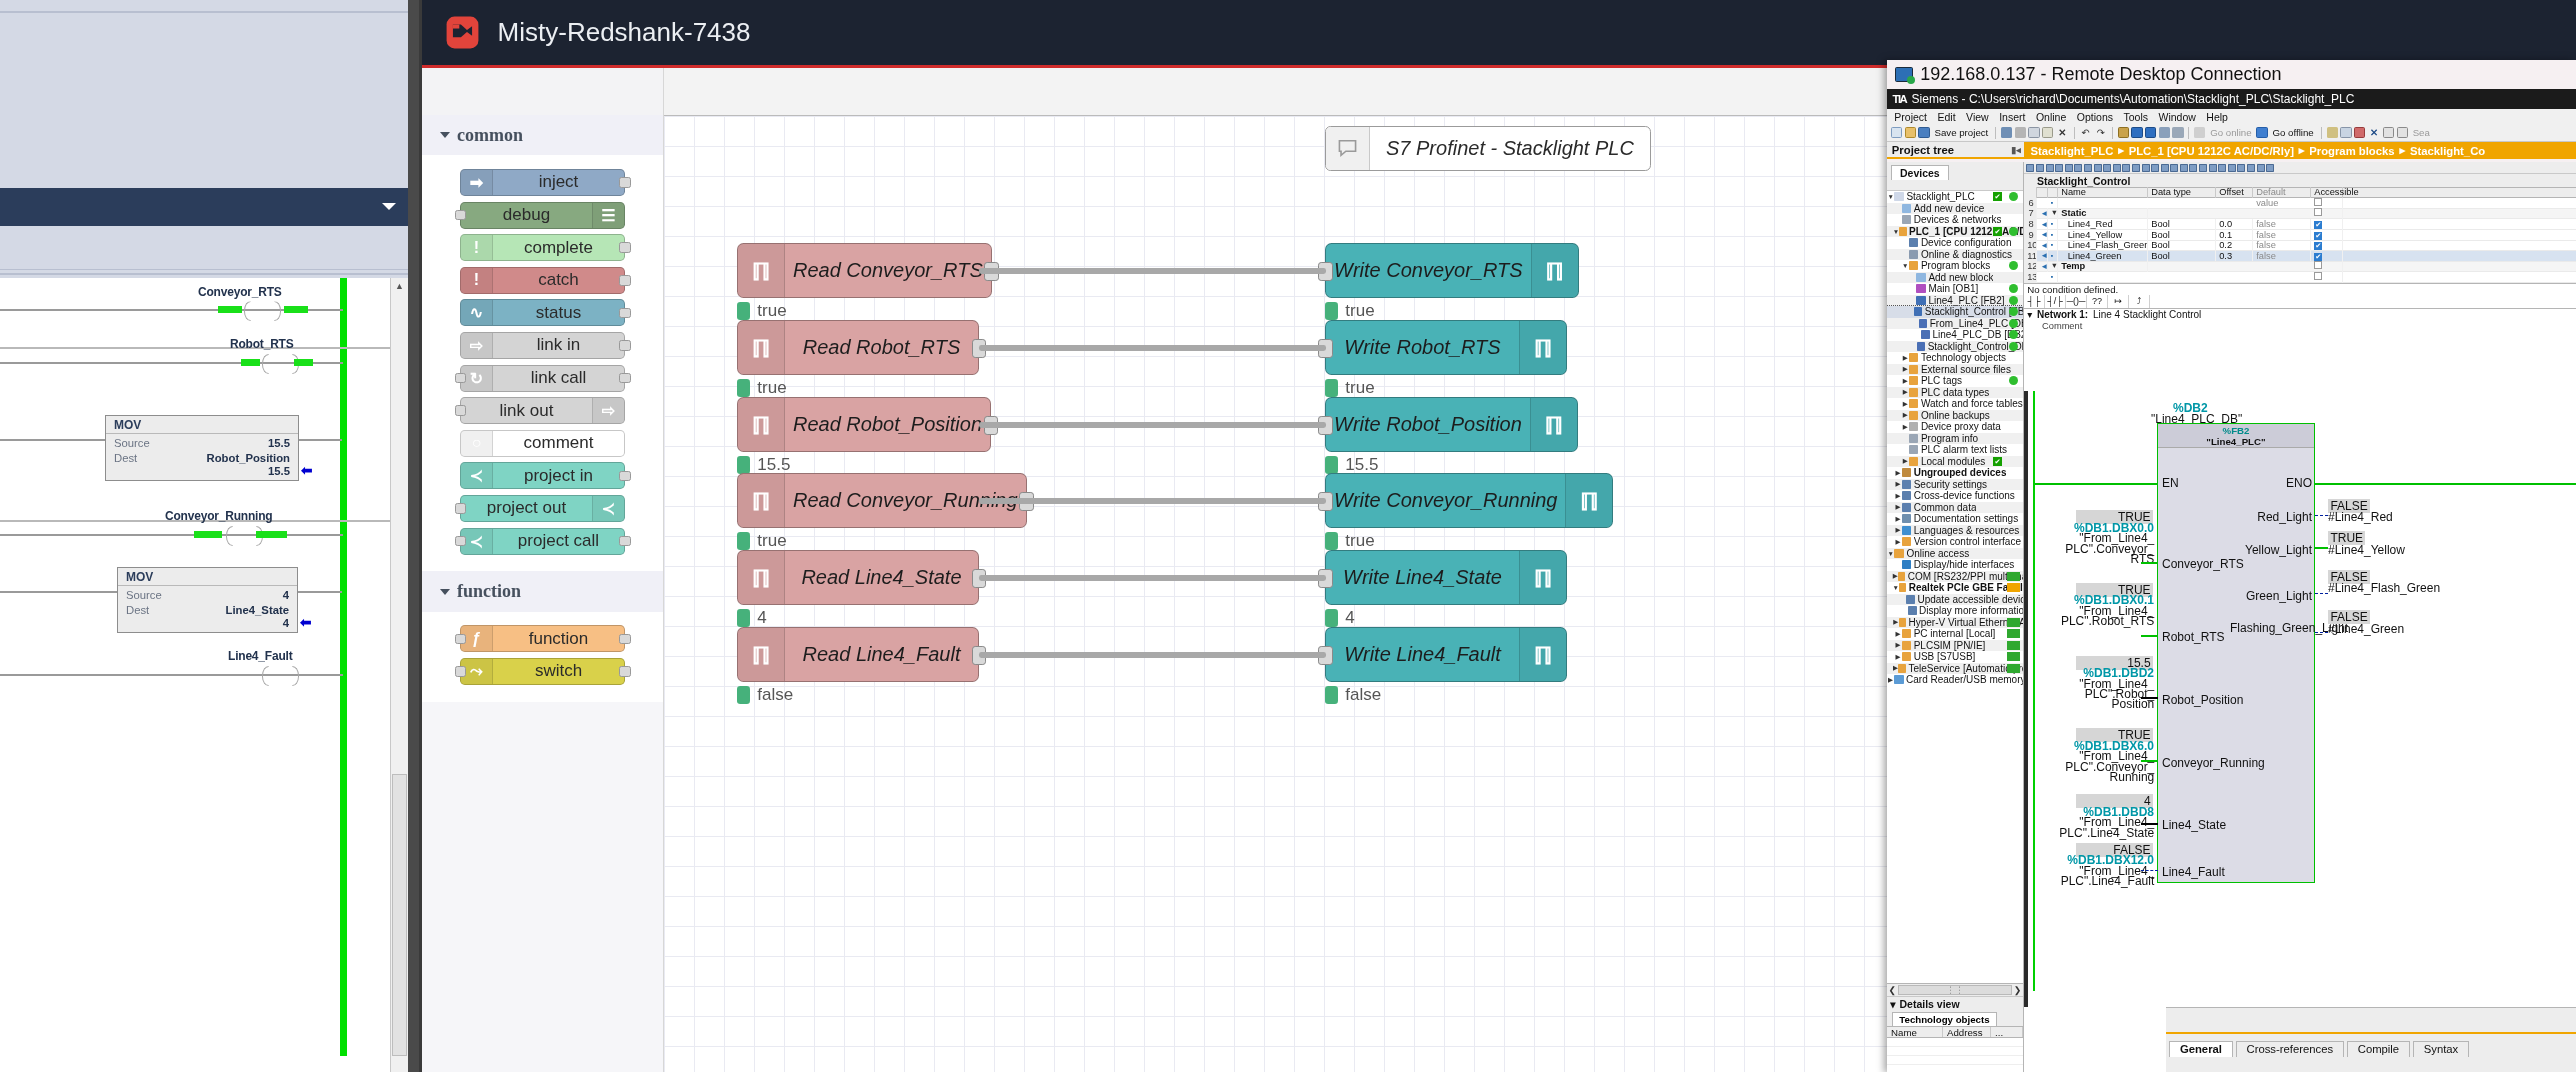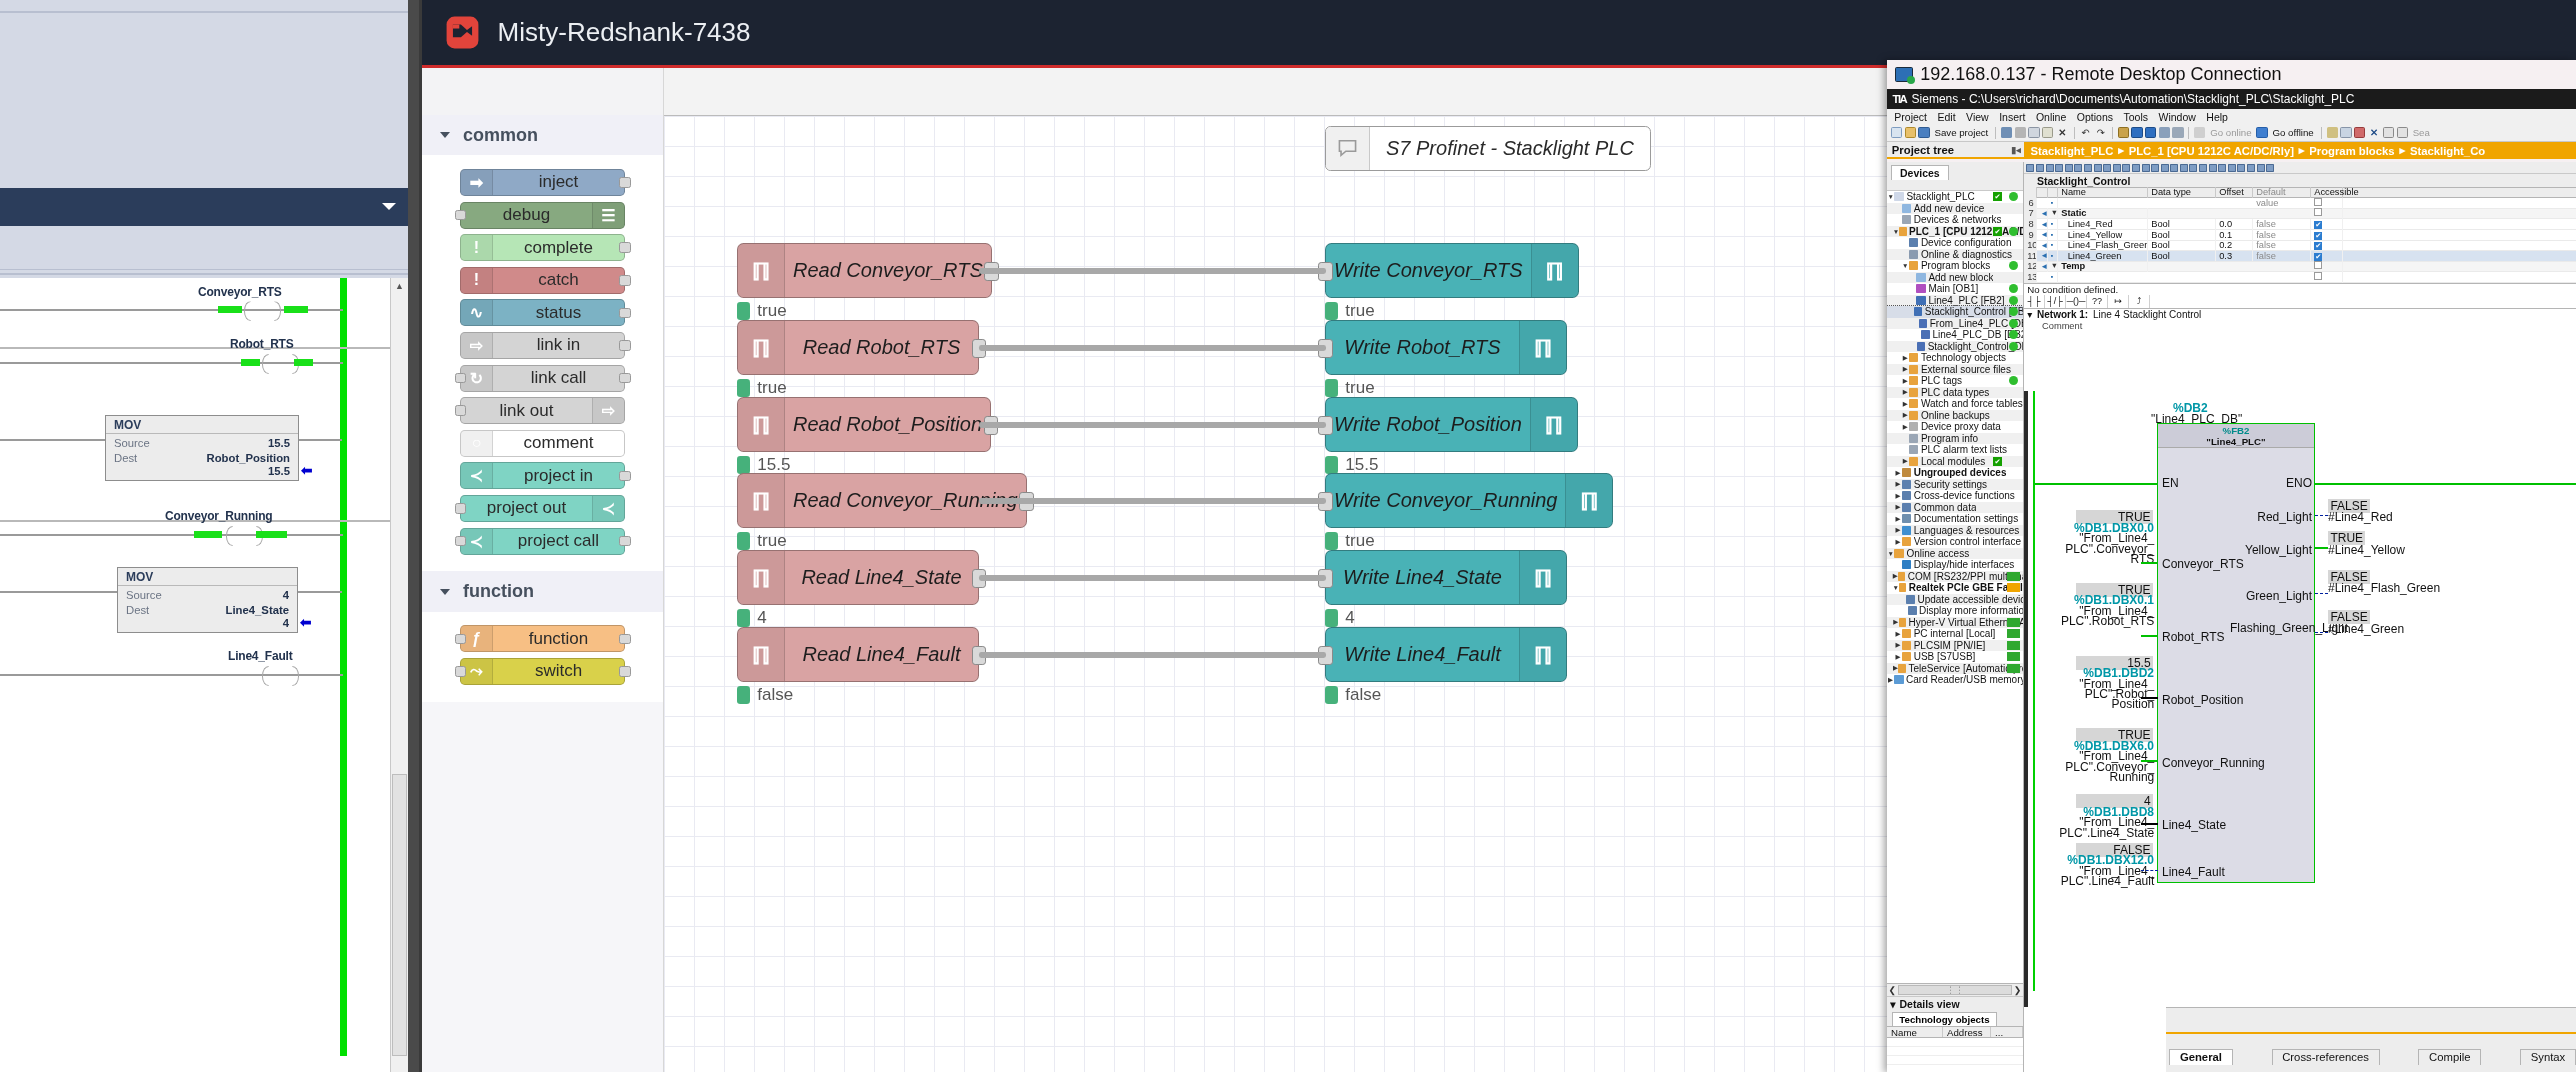--- a/index.html
+++ b/index.html
@@ -73,21 +73,21 @@
   .nr-menu { width:34px; display:flex;flex-direction:column;gap:5.6px;}
   .nr-menu i{display:block;height:6.5px;background:#dfe2e8;border-radius:1.6px;}
 
   
   .nr-palette { position:absolute; left:0; top:68px; width:242px; bottom:0; background:#f3f3f5; border-right:0.8px solid #d7d7d7;}
   .nr-filter { height:47px; display:flex;align-items:center; gap:8px; padding:0 11.3px; background:#fff; border-bottom:0.8px solid #d7d7d7;}
   .nr-filter .mag { width:13.7px;height:13.7px;border:1.6px solid #888;border-radius:50%; position:relative;}
   .nr-filter .mag:after{content:"";position:absolute;right:-5.6px;bottom:-4px;width:7.3px;height:1.6px;background:#888;transform:rotate(45deg);}
   .nr-filter input { border:0; outline:0; font-size:17px; color:#9a9a9a; background:transparent; width:100%; font-family:"Liberation Sans",sans-serif;}
   .pal-scroll { position:absolute; left:0; top:47px; right:0; bottom:0; overflow:hidden; background:#f6f6f9;}
-  .pal-cat { background:#f0f0f7; padding:9.7px 0 9.7px 18px; font-size:18px; font-weight:700; color:#46505e; display:flex;align-items:center;gap:13px;}
+  .pal-cat { background:#f0f0f7; padding:9.7px 0 9.7px 18px; font-size:18px; font-weight:700; color:#46505e; display:flex;align-items:center;gap:7px;font-family:Liberation Serif, serif;}
   .pal-cat .chev { width:0;height:0;border-left:5.6px solid transparent;border-right:5.6px solid transparent;border-top:6.5px solid #46505e;}
   .pal-items { background:#fff; padding:8px 0 11.3px 0;}
   .pal-node {
     position:relative; margin:5.6px auto; width:165px; height:27px; border-radius:4.8px;
     display:flex; align-items:center; border:0.8px solid rgba(0,0,0,.22); font-size:17px; color:#2b2b2b;
   }
   .pal-node .pn-ico { width:32px; height:100%; display:flex;align-items:center;justify-content:center;
                       background:rgba(0,0,0,.06); border-right:0.8px solid rgba(0,0,0,.12);
                       border-radius:4px 0 0 4px; color:#fff; font-size:16px; font-weight:700;}
   .pal-node .pn-ico.right { border-right:0; border-left:0.8px solid rgba(0,0,0,.12); border-radius:0 4px 4px 0;}
@@ -219,21 +219,21 @@
   .fbd-t { position:absolute; font-size:12px; color:#111; white-space:nowrap;}
   .fbd-t.cy { color:#0097a7; font-weight:700;}
   .fbd-t.val{ background:#d6d6d6; padding:0 2.4px; }
   .fbd-t.r { text-align:right;}
   .fbd-line{ position:absolute; background:#00c000; height:1.6px;}
   .fbd-line.blk{ background:#000;}
   .fbd-line.dash{ background:transparent; border-top:1.6px dashed #00209f; height:0;}
 
   .tia-bottom { position:absolute; left:142px; right:0; bottom:0; height:66px; background:#ededed; border-top:0.8px solid #b5b5b5;}
   .tia-bottom .orange{ height:2.4px; background:#f0a500; margin-top:24px;}
-  .bt-tabs { display:flex; align-items:flex-end; height:19.4px; margin-top:11px;justify-content:space-between;}
+  .bt-tabs { display:flex; align-items:flex-end; height:19.4px; margin-top:3px;}
   .bt-tab { background:#ededed;border:0.8px solid #b5b5b5;border-bottom:none;padding:1.6px 9.7px;font-size:11.3px;color:#111;margin-left:3.2px;}
   .bt-tab.active{ background:#fff; font-weight:700;}
 </style>
 </head>
 <body>
 
 <div id="ladder-window">
   <div class="lw-strip" style="top:0;height:11.3px;"></div>
   <div class="lw-sep" style="top:11.3px;"></div>
   <div class="lw-strip" style="top:13px;height:175px;"></div>

